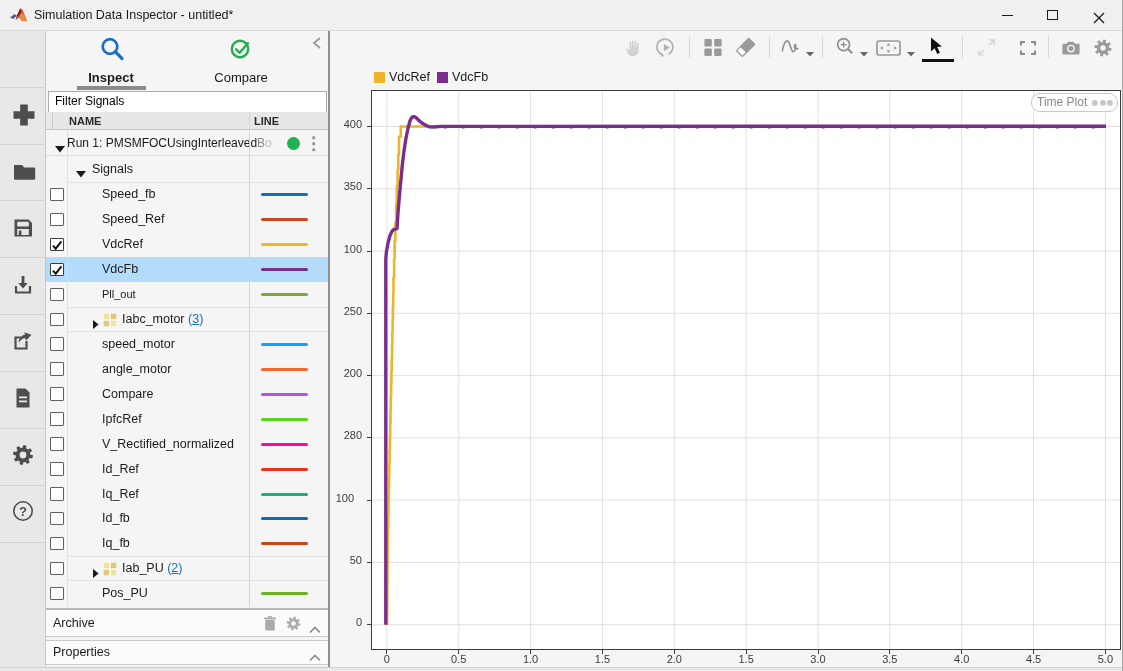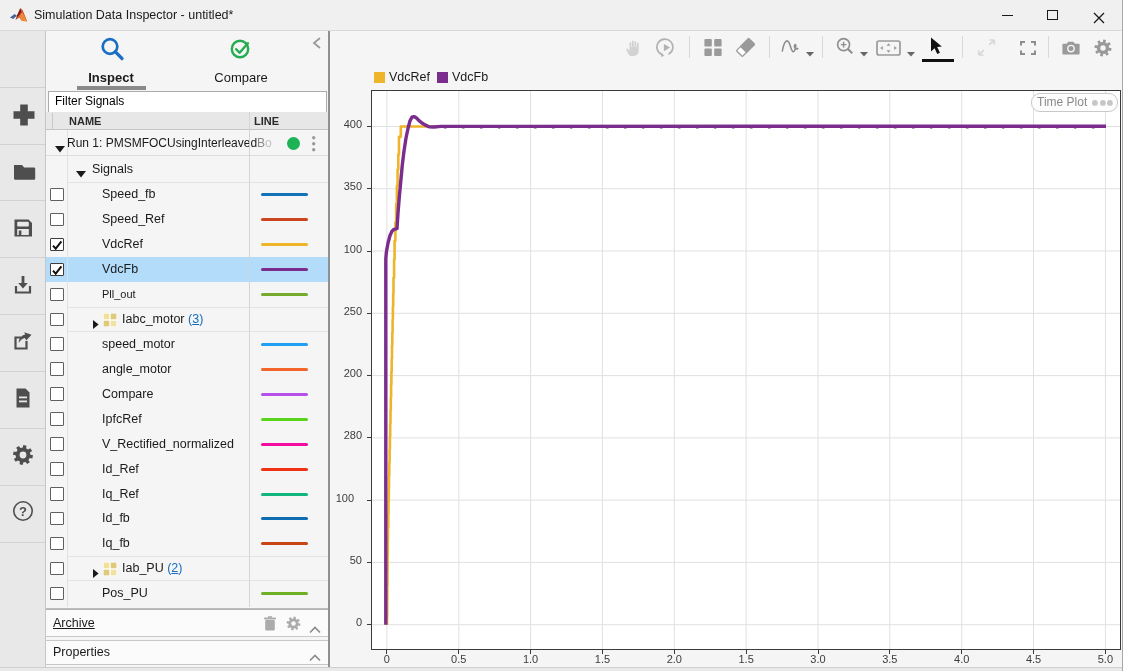--- a/index.html
+++ b/index.html
@@ -180,21 +180,21 @@
       <rect x="7.7" y="7.7" width="5.7" height="5.7" fill="#eee2a4"></rect>
     </svg></div>
 <div class="abs" style="left:122px;top:556.35px;width:160px;height:24.93px;line-height:24.93px;font-size:12.5px;color:#1a1a1a;white-space:nowrap;">Iab_PU <span style="color:#166dbd">(<span style="text-decoration:underline">2</span>)</span></div>
 <div class="abs" style="left:50px;top:586.745px;width:13.5px;height:13.5px;background:#fff;border:1.5px solid #5f5f5f;border-radius:1px;"></div>
 <div class="abs" style="left:102px;top:581.28px;width:145px;height:24.93px;line-height:24.93px;font-size:12.5px;color:#1a1a1a;white-space:nowrap;">Pos_PU</div>
 <div class="abs" style="left:261px;top:592.245px;width:47px;height:3px;background:#6eb024;border-radius:1.5px;"></div>
 <div class="abs" style="left:67px;top:130px;width:1px;height:477px;background:#e0e0e0;opacity:.85;"></div>
 <div class="abs" style="left:249px;top:112px;width:1px;height:495px;background:#d4d4d4;opacity:.85;"></div>
 <div class="abs" style="left:46px;top:607.5px;width:282px;height:1px;background:#bdbdbd;"></div>
 <div class="abs" style="left:46px;top:609px;width:282px;height:28px;background:#fbfbfb;border-top:1px solid #b3b3b3;border-bottom:1px solid #c9c9c9;"></div>
-<div class="abs" style="left:53px;top:609px;width:100px;height:28px;line-height:28px;font-size:12.5px;color:#1a1a1a;text-decoration:underline;">Archive</div>
+<div class="abs" style="left:53px;top:609px;width:100px;height:28px;line-height:28px;font-size:12.5px;color:#1a1a1a;">Archive</div>
 <div class="abs" style="left:263px;top:616px;width:14px;height:15px;"><svg width="14" height="15" viewBox="0 0 14 15">
       <rect x="2.2" y="4" width="9.6" height="10.6" rx="1" fill="#ababab"></rect>
       <rect x="1" y="1.6" width="12" height="1.8" rx="0.9" fill="#ababab"></rect>
       <rect x="5" y="0.2" width="4" height="1.6" fill="#ababab"></rect>
     </svg></div>
 <div class="abs" style="left:286px;top:616px;width:15px;height:15px;"><svg width="15" height="15" viewBox="0 0 15 15">
       <path d="M7.72 0.50 L9.97 0.95 L9.60 2.85 L10.99 3.78 L12.60 2.71 L13.88 4.62 L12.27 5.70 L12.60 7.34 L14.50 7.72 L14.05 9.97 L12.15 9.60 L11.22 10.99 L12.29 12.60 L10.38 13.88 L9.30 12.27 L7.66 12.60 L7.28 14.50 L5.03 14.05 L5.40 12.15 L4.01 11.22 L2.40 12.29 L1.12 10.38 L2.73 9.30 L2.40 7.66 L0.50 7.28 L0.95 5.03 L2.85 5.40 L3.78 4.01 L2.71 2.40 L4.62 1.12 L5.70 2.73 L7.34 2.40 Z M9.80 7.50 A2.3 2.3 0 1 0 5.20 7.50 A2.3 2.3 0 1 0 9.80 7.50 Z" fill="#ababab" fill-rule="evenodd"></path>
     </svg></div>
 <div class="abs" style="left:309px;top:620px;width:12px;height:8px;"><svg width="12" height="8" viewBox="0 0 12 8">
       <path d="M1 6.5 L6 1.5 L11 6.5" fill="none" stroke="#8a8a8a" stroke-width="1.6"></path>

